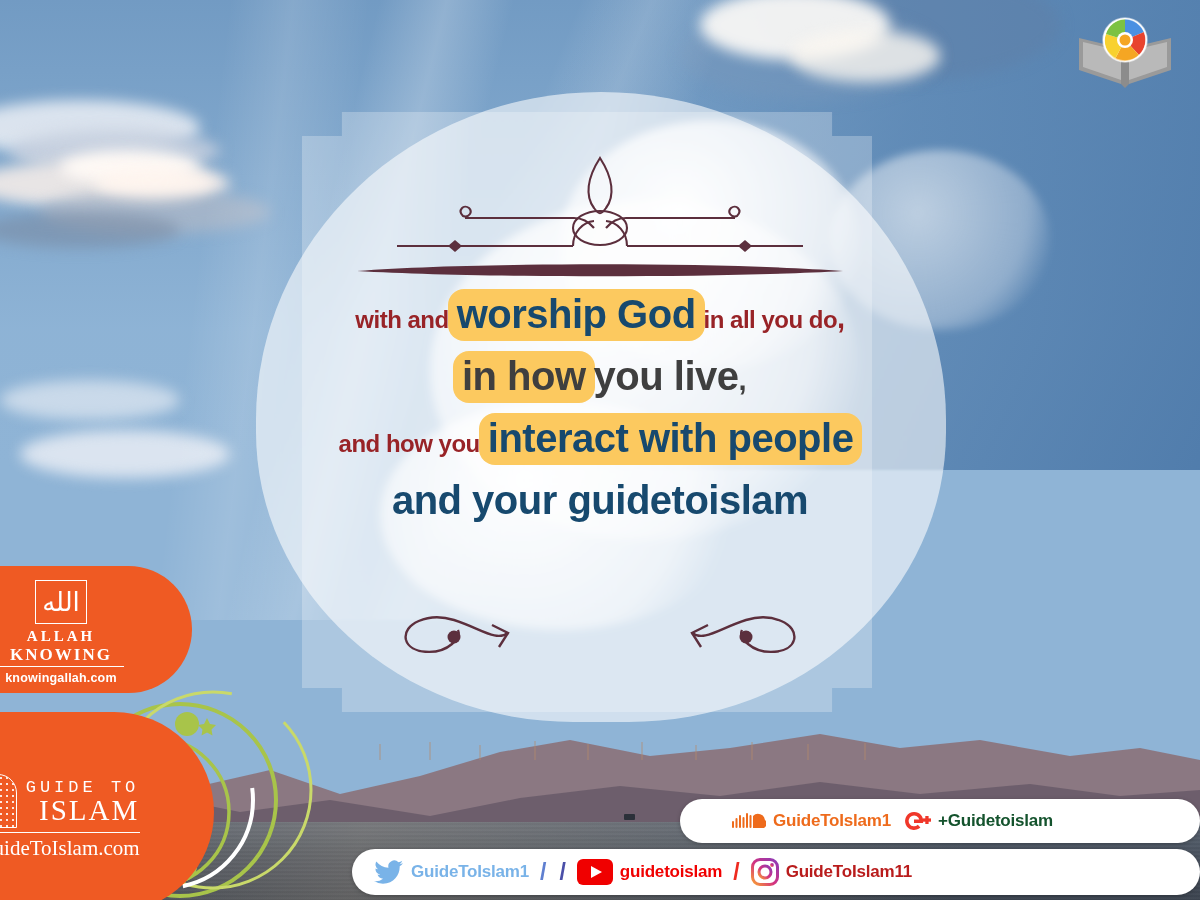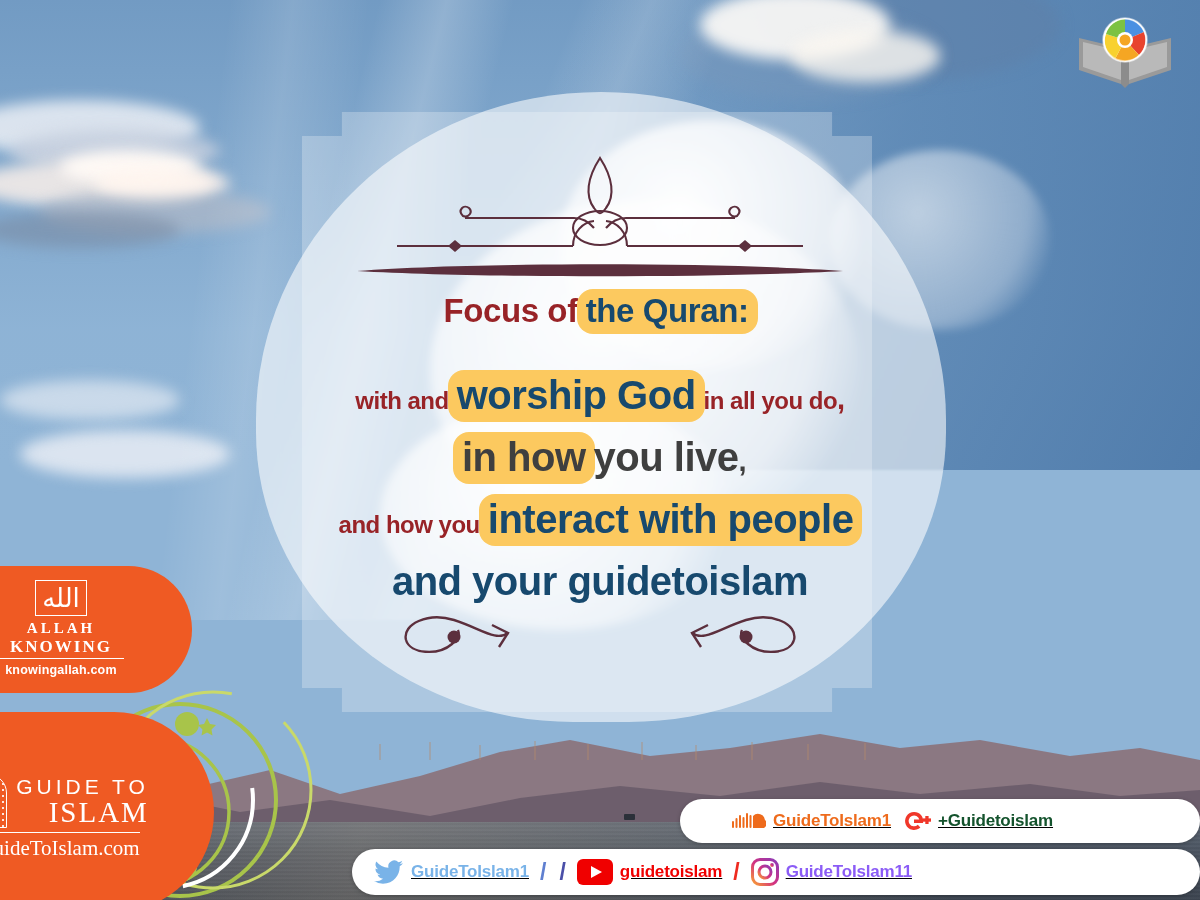--- a/index.html
+++ b/index.html
@@ -128,21 +128,21 @@
   .comma-g { color:#3f3f3f; font-weight:bold; }
 
   
   .badge-ka {
     position:absolute; left:-70px; top:566px; width:262px; height:127px;
     background:#ef5a23;
     border-radius:0 64px 64px 0;
     color:#fff; text-align:center;
   }
   .ka-mark {
-    margin:14px auto 4px; width:52px; height:36px;
+    margin:14px auto 4px; width:52px; height:44px;
     border:1.6px solid #fff;
     display:flex; align-items:center; justify-content:center;
     font-family:"DejaVu Sans", sans-serif; font-size:26px; line-height:1;
   }
   .ka-t1 { font-family:"Liberation Serif", serif; font-size:15px; letter-spacing:3px; font-weight:bold; }
   .ka-t2 { font-family:"Liberation Serif", serif; font-size:17px; letter-spacing:2px; font-weight:bold;
            border-bottom:1px solid #fff; display:inline-block; padding:0 12px 1px; }
   .ka-url { font-size:12.5px; font-weight:bold; margin-top:4px; letter-spacing:.2px; }
 
   .badge-gi {
@@ -152,46 +152,46 @@
     color:#fff; text-align:center;
   }
   .gi-row { display:flex; align-items:center; justify-content:center; gap:9px; margin-top:62px; }
   .gi-arch {
     width:38px; height:54px;
     border:1.7px solid #fff;
     border-radius:19px 19px 0 0;
     background:
       radial-gradient(circle at 3px 3px, rgba(255,255,255,.85) 1px, rgba(255,255,255,0) 1.4px) 0 0/6px 6px;
   }
-  .gi-t1 { font-family:Liberation Sans, sans-serif; font-size:21px; letter-spacing:4px; text-align:right; }
+  .gi-t1 { font-family:Liberation Mono, monospace; font-size:17px; letter-spacing:4px; text-align:right; }
   .gi-t2 { font-family:"Liberation Serif", serif; font-size:29px; letter-spacing:2px; text-align:right; line-height:.95; }
   .gi-url {
     font-family:"Liberation Serif", serif; font-size:21px; margin-top:4px;
     display:inline-block; border-top:1.5px solid #fff; padding-top:3px;
   }
 
   
   .deco { position:absolute; pointer-events:none; }
 
   
   .logo-tr { position:absolute; left:1073px; top:12px; width:104px; height:78px; }
 
   
   .pill {
     position:absolute; background:#fff; border-radius:26px;
     display:flex; align-items:center;
     box-shadow:0 1px 4px rgba(0,0,0,.25);
   }
   .pill-top { left:680px; top:799px; width:520px; height:44px; padding-left:52px; gap:12px; }
   .pill-bot { left:352px; top:849px; width:848px; height:46px; padding-left:22px; gap:9px; }
-  .sitem { display:flex; align-items:center; gap:7px;text-decoration:underline; }
+  .sitem { display:flex; align-items:center; gap:7px; }
   .slabel { font-size:17px; font-weight:bold; letter-spacing:-.2px; }
   .sep { font-size:23px; font-weight:bold; margin:0 2px; }
   .tw { color:#79b3e8; } .fb { color:#3b5998; } .yt { color:#f00000; }
-  .ig { color:#8b5cf6; } .sc { color:#ee6b1c; } .gp { color:#14532d; }
+  .ig { color:#b91c1c; } .sc { color:#ee6b1c; } .gp { color:#14532d; }
   .sep-tw { color:#5f7fd0; } .sep-fb { color:#4a4fa8; } .sep-yt { color:#ee2a1f; }
 </style>
 </head>
 <body>
 
 <div id="stage">
 
   <div class="bg-sky"></div>
   <div class="bg-blue-right"></div>
 
@@ -258,23 +258,20 @@
         <path d="M282,110 C282,96 272,86 261,85"></path>
         <path d="M52,110 L228,110"></path>
         <path d="M282,110 L458,110"></path>
       </g>
       <path d="M110,104 L117,110 L110,116 L103,110 Z" fill="#5c2f3d"></path>
       <path d="M400,104 L407,110 L400,116 L393,110 Z" fill="#5c2f3d"></path>
       <path d="M12,135 C130,126 380,126 498,135 C380,142 130,142 12,135 Z" fill="#5c2f3d"></path>
     </svg>
 
     <div class="quote">
-      <div class="ln headline l1">
-        <span class="red">Focus of</span><span class="hl blue">the Quran:</span>
-      </div>
 
       <div class="ln body-ln">
         <span class="red sm">with and</span><span class="hl blue body-big">worship God</span><span class="red sm">in all you do</span><span class="comma">,</span>
       </div>
 
       <div class="ln body-ln">
         <span class="hl gray body-big">in how</span><span class="gray body-big">you live</span><span class="comma-g">,</span>
       </div>
 
       <div class="ln body-ln">

